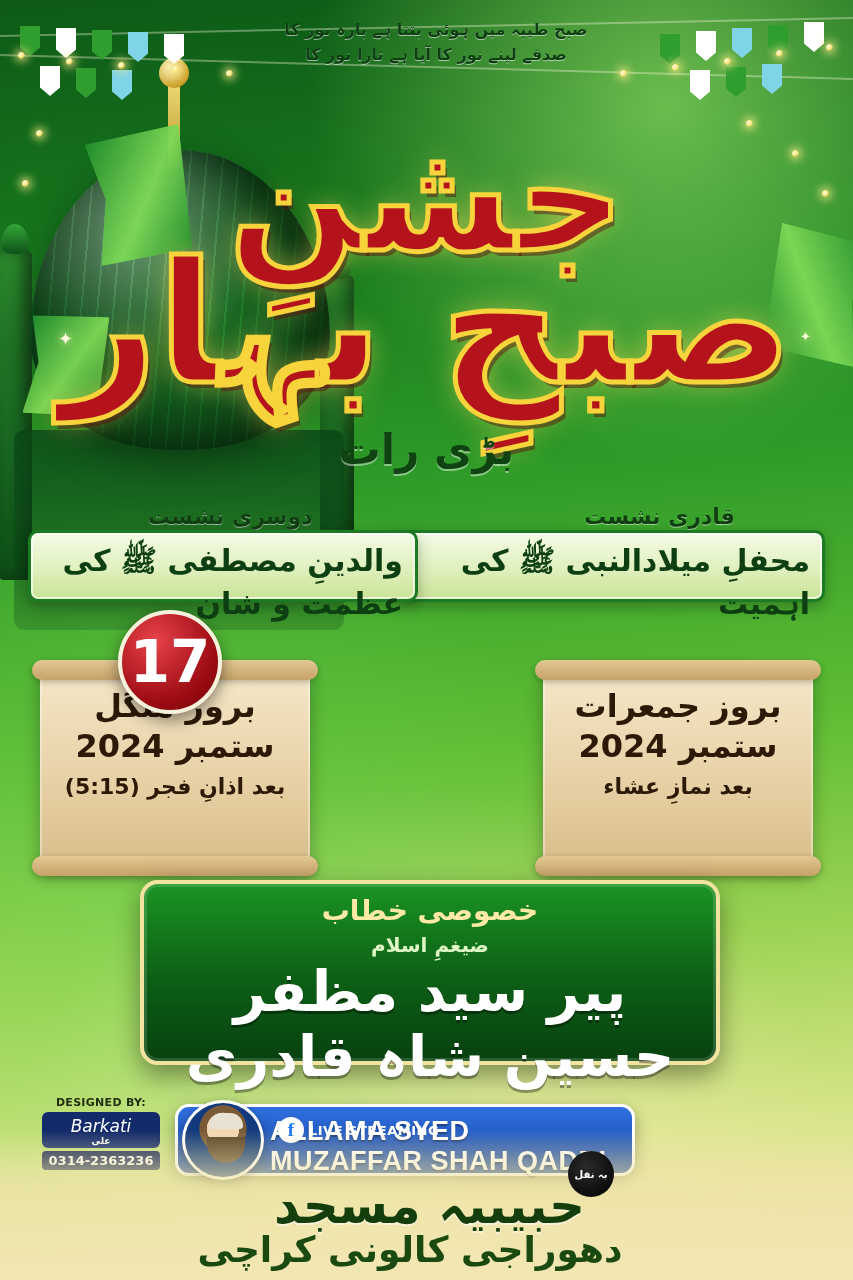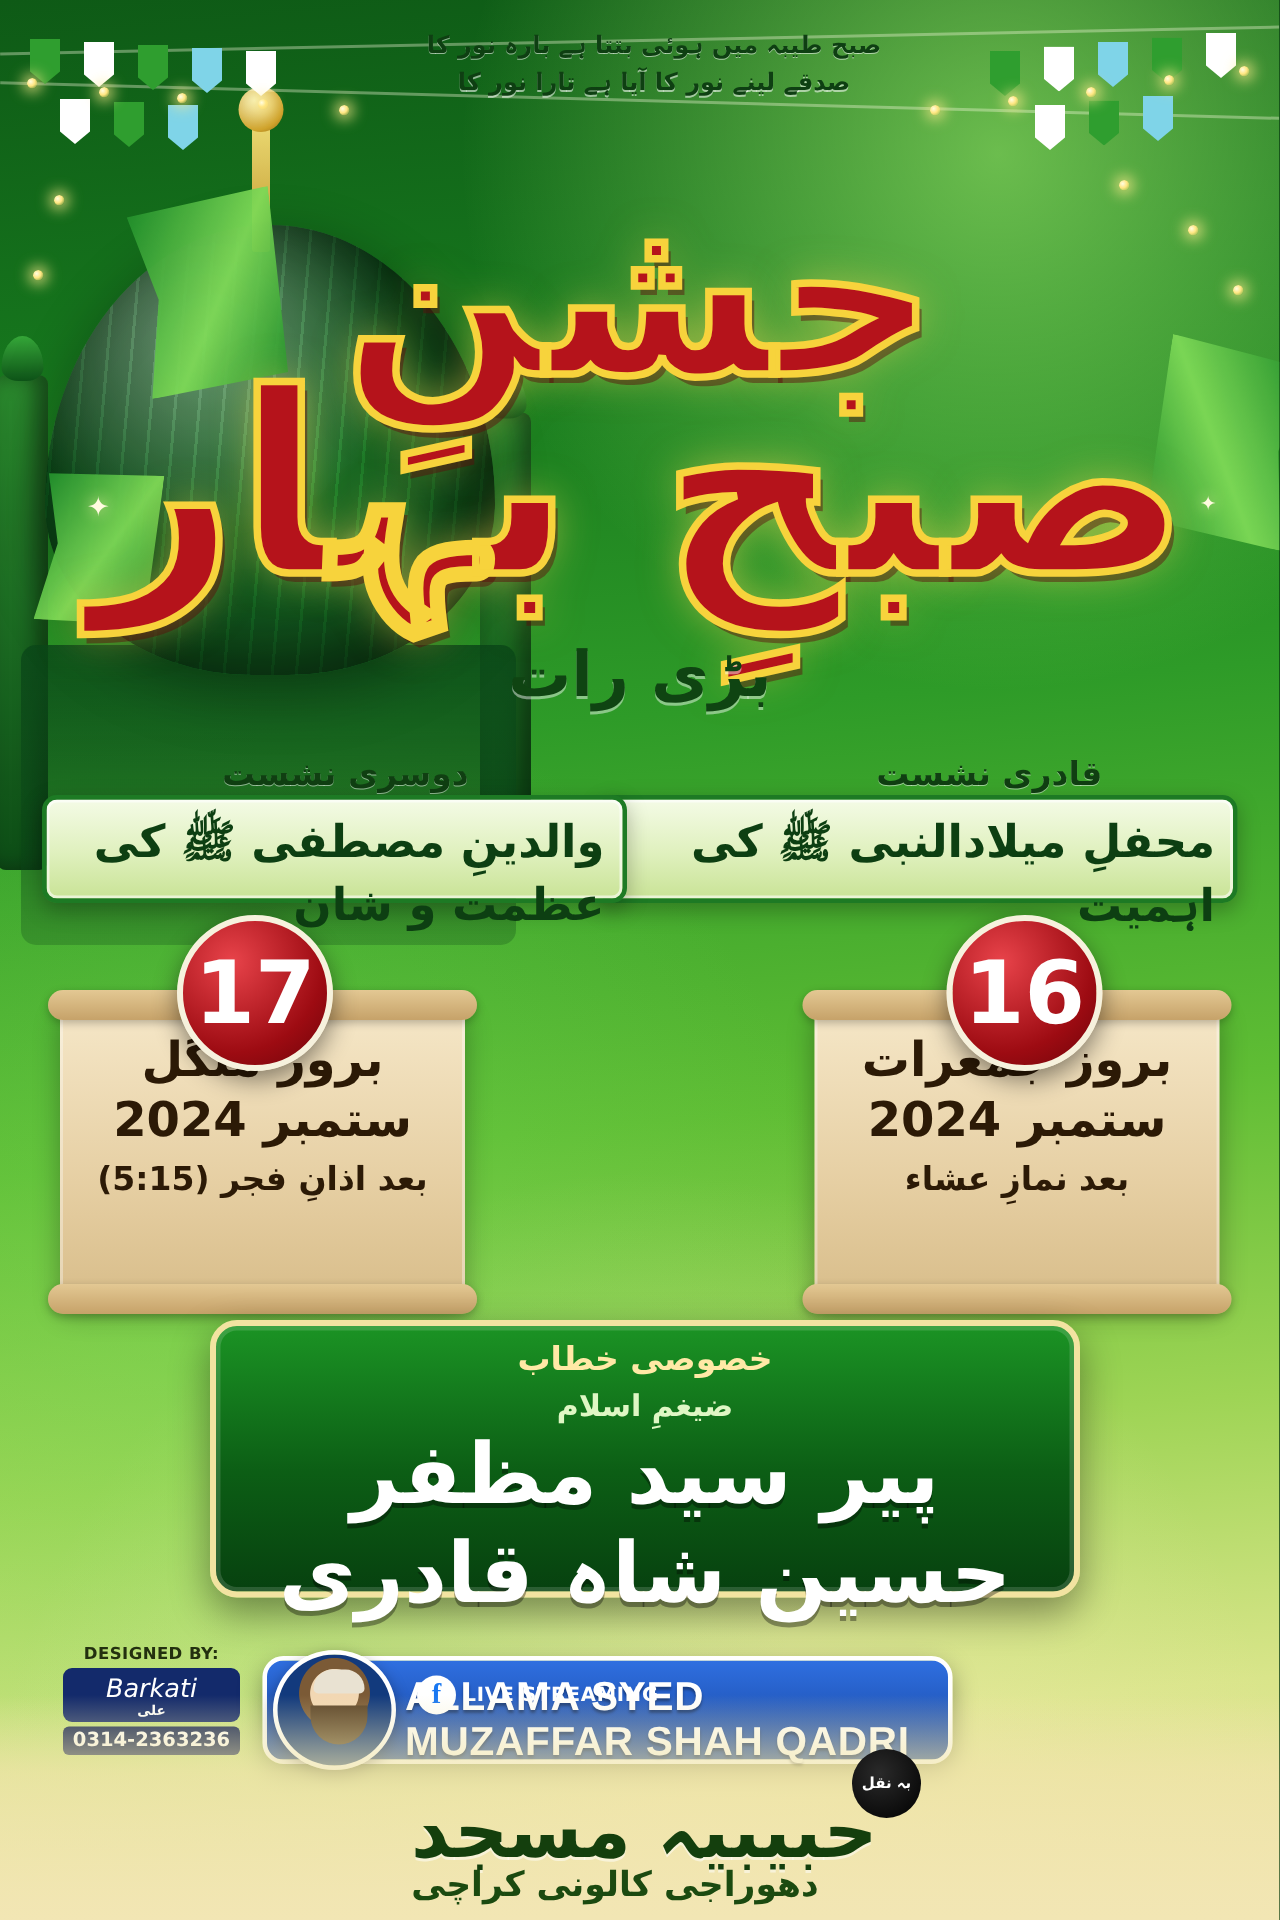--- a/index.html
+++ b/index.html
@@ -199,21 +199,21 @@
   
   .speaker-panel {
     position: absolute; left: 140px; top: 880px; width: 580px; height: 185px;
     background: linear-gradient(180deg, #1b9324, #0c5e15 55%, #07410f);
     border: 4px solid #f2e3a1;
     border-radius: 18px;
     box-shadow: 0 10px 26px rgba(0,0,0,.4), inset 0 0 0 3px rgba(255,255,255,.15);
     text-align: center; color: #fffbe8;
     padding-top: 10px;
   }
-  .sp-label { font-size: 22px; color: #ffe9a6; }
+  .sp-label { font-size: 28px; color: #ffe9a6; }
   .sp-small { font-size: 20px; color: #dff7c4; margin-top: 6px; }
   .sp-name  { font-size: 56px; margin-top: 2px; color: #ffffff;
               text-shadow: 0 3px 0 rgba(0,0,0,.35); }
 
   
   .designed {
     position: absolute; left: 42px; top: 1096px; width: 118px; text-align: center;
   }
   .designed .dtitle { font-size: 11px; font-weight: bold; color: #23300f; letter-spacing: .3px; }
   .designed .dlogo {
@@ -271,21 +271,21 @@
 
   
   .footer {
     position: absolute; left: 16px; bottom: 10px; width: 788px; text-align: center;
   }
   .footer .mosque {
     font-size: 50px; color: #143f0d;
     text-shadow: 0 2px 0 rgba(255,255,255,.5);
     padding-left: 39px;
   }
-  .footer .addr { font-size: 23px; color: #1b4a10; margin-top: -6px; }
+  .footer .addr { font-size: 36px; color: #1b4a10; margin-top: -6px; }
   .footer-seal {
     position: absolute; right: 190px; top: -26px; width: 46px; height: 46px;
     border-radius: 50%;
     background: radial-gradient(circle at 40% 35%, #2a2a2a, #000);
     color: #fff; font-size: 10px; display: flex; align-items: center; justify-content: center;
     text-align: center; line-height: 1.1;
   }
   .sand {
     position: absolute; left: 0; bottom: 0; width: 853px; height: 150px;
     background: linear-gradient(180deg, rgba(239,226,168,0) 0%, rgba(240,228,170,.75) 35%, #f2e6b4 100%);
@@ -379,21 +379,20 @@
   </div>
 
   <div class="scrolls">
     <div class="scroll s-right">
       <div class="scroll-inner urdu">
         <div class="scroll-date">بروز جمعرات</div>
         <div class="scroll-date">ستمبر 2024</div>
         <div class="scroll-time">بعد نمازِ عشاء</div>
       </div>
     </div>
-    <div class="badge-num bn-right">16</div>
 
     <div class="scroll s-left">
       <div class="scroll-inner urdu">
         <div class="scroll-date">بروز منگل</div>
         <div class="scroll-date">ستمبر 2024</div>
         <div class="scroll-time">بعد اذانِ فجر (5:15)</div>
       </div>
     </div>
     <div class="badge-num bn-left">17</div>
 

